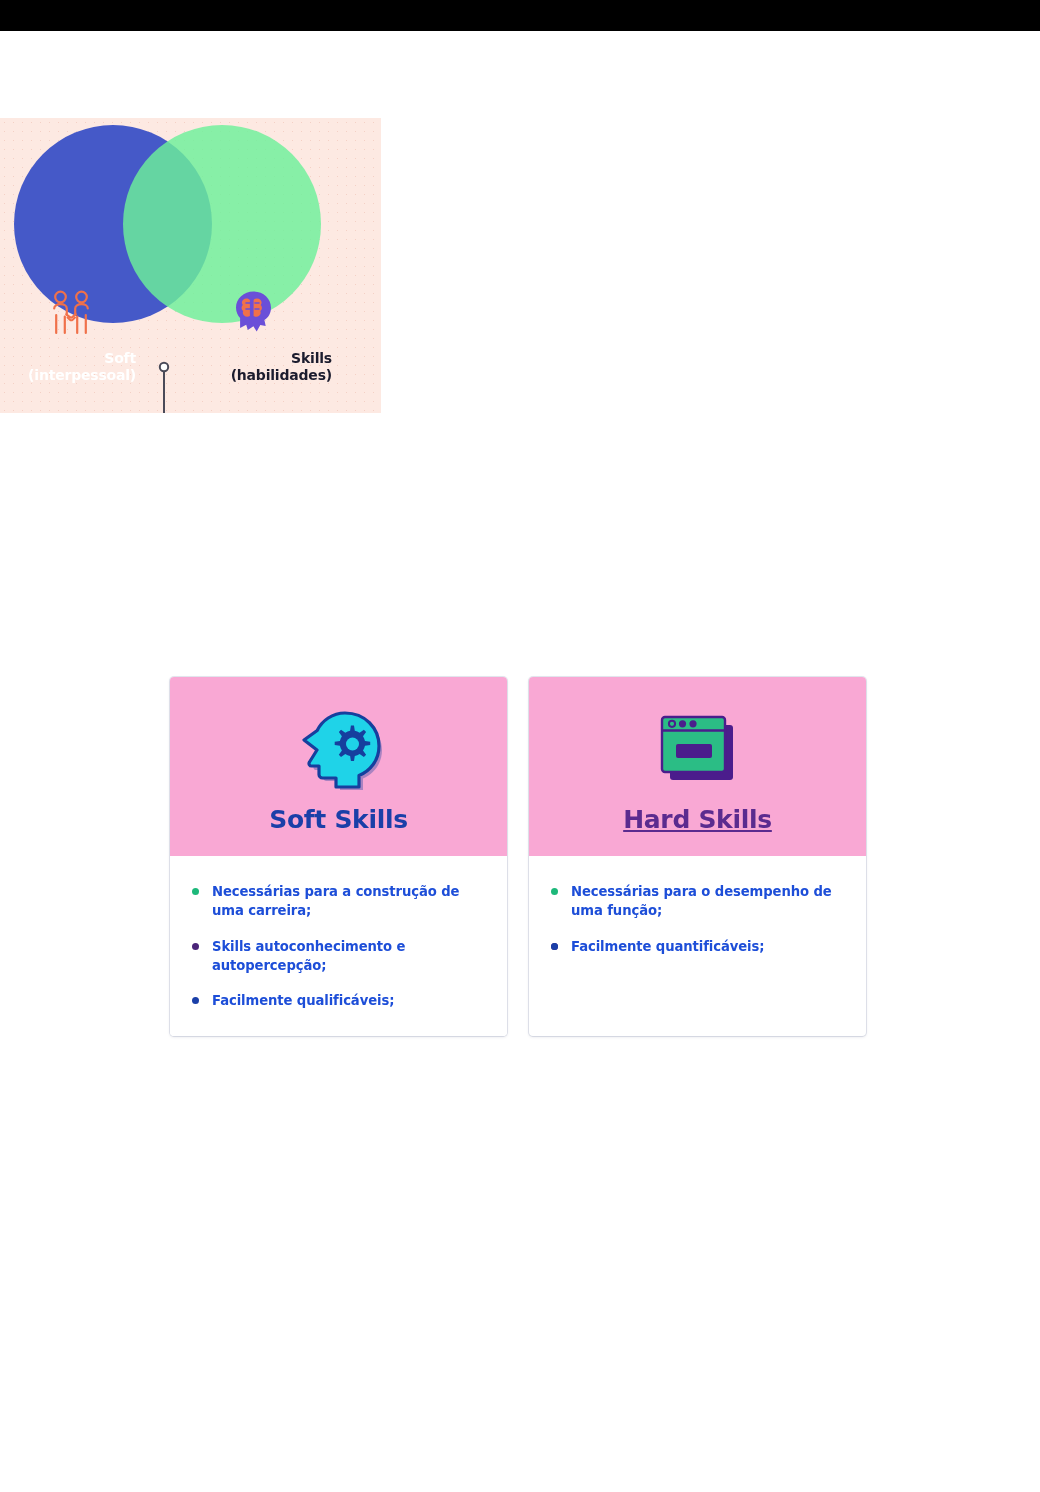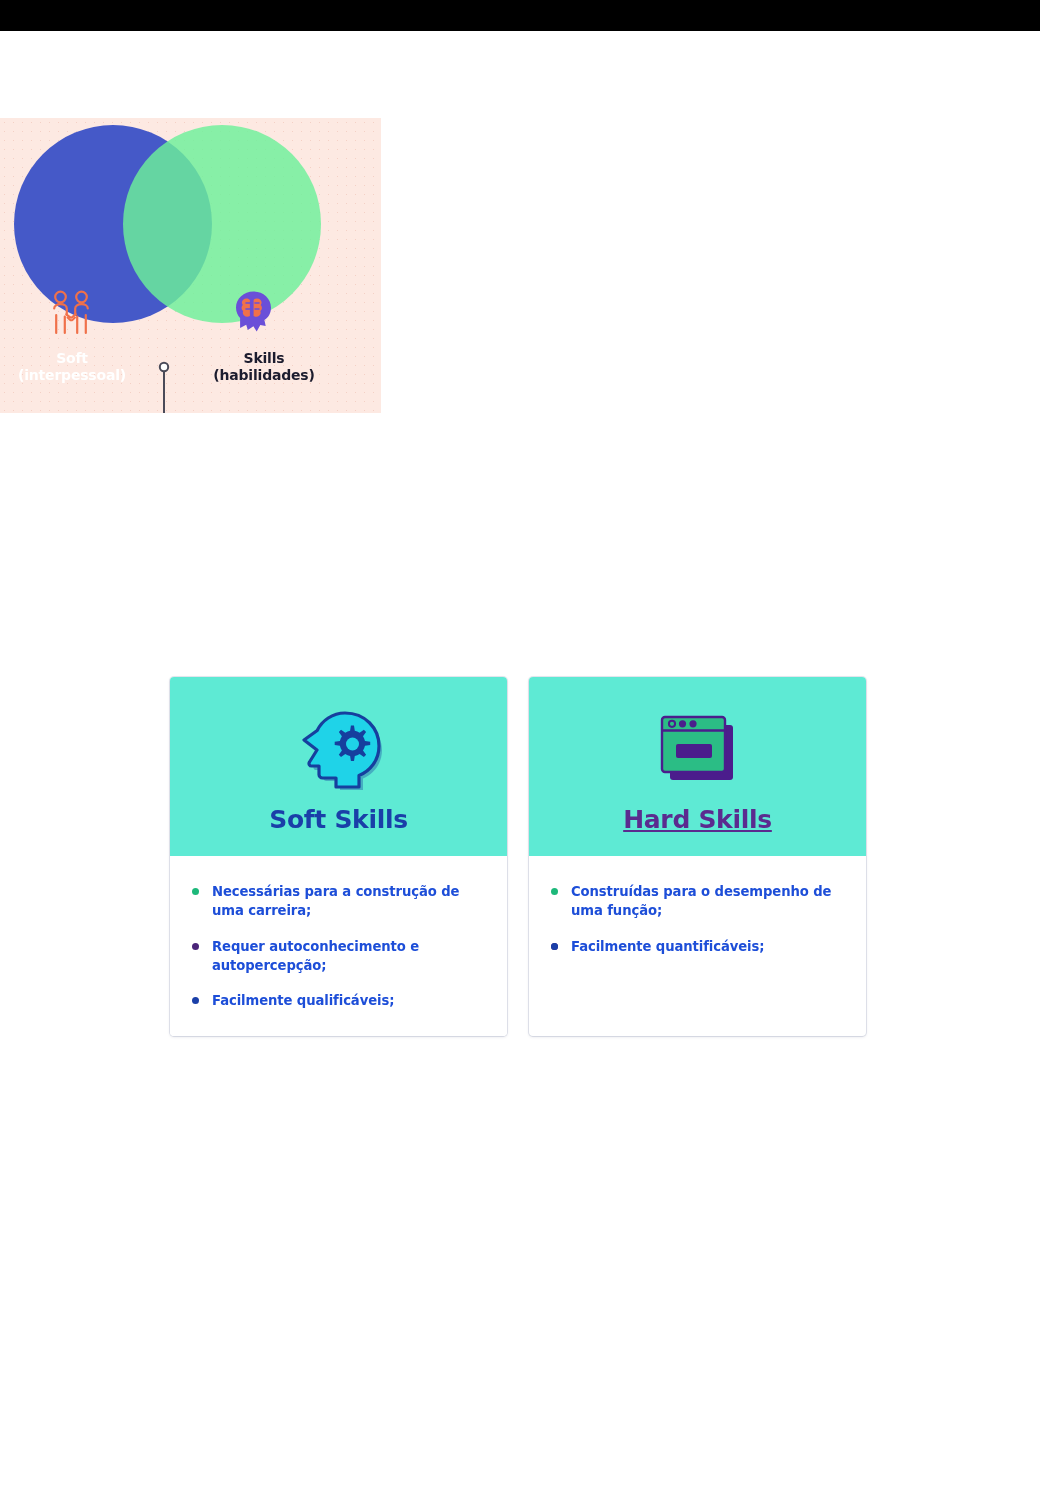--- a/index.html
+++ b/index.html
@@ -52,21 +52,21 @@
     position: absolute;
     left: 123px; top: 7px;
     width: 198px; height: 198px;
     border-radius: 50%;
     background: #6df09a;
     opacity: 0.82;
   }
 
   .venn-label {
     position: absolute;
-    text-align: center;
+    text-align: right;
     line-height: 1.18;
     font-weight: 700;
     letter-spacing: -0.2px;
   }
   .venn-label.soft {
     left: 8px;
     top: 232px;
     width: 128px;
     color: #ffffff;
   }
@@ -103,21 +103,21 @@
     gap: 22px;
   }
   .card {
     width: 337px;
     background: #ffffff;
     border-radius: 4px;
     box-shadow: 0 1px 3px rgba(30,40,80,0.13), 0 0 0 1px rgba(210,215,228,0.55);
     overflow: hidden;
   }
   .card-header {
-    background: #5eead4;
+    background: #f9a8d4;
     padding: 26px 0 22px;
     text-align: center;
   }
   .card-icon {
     height: 92px;
     display: flex;
     align-items: center;
     justify-content: center;
     margin-bottom: 10px;
   }
@@ -223,21 +223,21 @@
       <div class="card-title soft">Soft Skills</div>
     </div>
     <div class="card-body">
       <ul class="bullet-list">
         <li class="bullet-item">
           <span class="bullet-dot" style="background:#1db87a"></span>
           <span>Necessárias para a construção de uma carreira;</span>
         </li>
         <li class="bullet-item">
           <span class="bullet-dot" style="background:#4b2579"></span>
-          <span>Requer autoconhecimento e autopercepção;</span>
+          <span>Skills autoconhecimento e autopercepção;</span>
         </li>
         <li class="bullet-item">
           <span class="bullet-dot" style="background:#1a3fa8"></span>
           <span>Facilmente qualificáveis;</span>
         </li>
       </ul>
     </div>
   </div>
 
   <div class="card">
@@ -252,21 +252,21 @@
           <circle cx="41" cy="20.8" r="3.6" fill="#4b1d8c"></circle>
           <rect x="24" y="41" width="36" height="14" rx="2" fill="#4b1d8c"></rect>
         </svg>
       </div>
       <div class="card-title hard">Hard Skills</div>
     </div>
     <div class="card-body">
       <ul class="bullet-list">
         <li class="bullet-item">
           <span class="bullet-dot" style="background:#1db87a"></span>
-          <span>Construídas para o desempenho de uma função;</span>
+          <span>Necessárias para o desempenho de uma função;</span>
         </li>
         <li class="bullet-item">
           <span class="bullet-dot" style="background:#4b2579"></span>
         </li>
         <li class="bullet-item">
           <span class="bullet-dot" style="background:#1a3fa8"></span>
           <span>Facilmente quantificáveis;</span>
         </li>
       </ul>
     </div>

